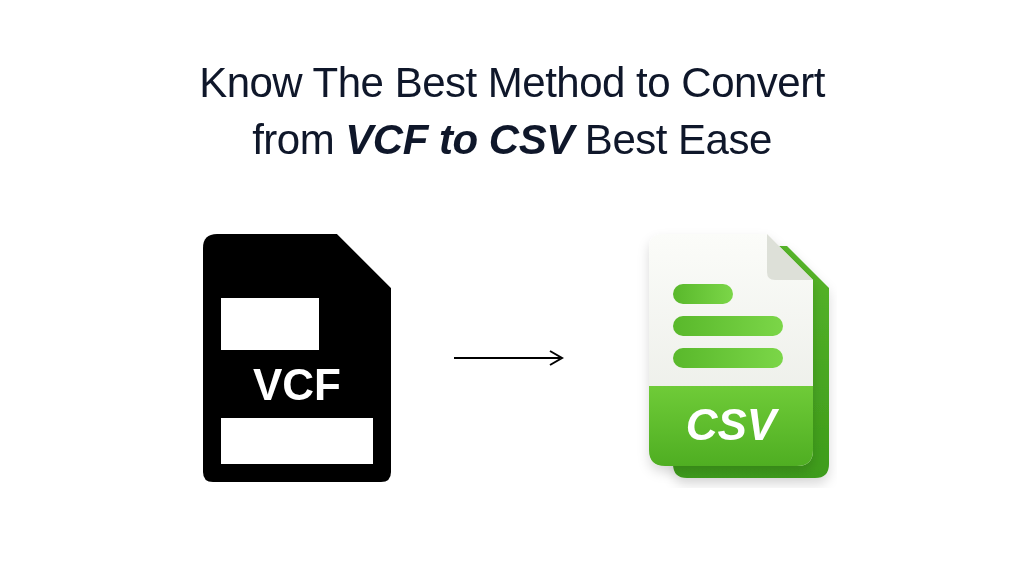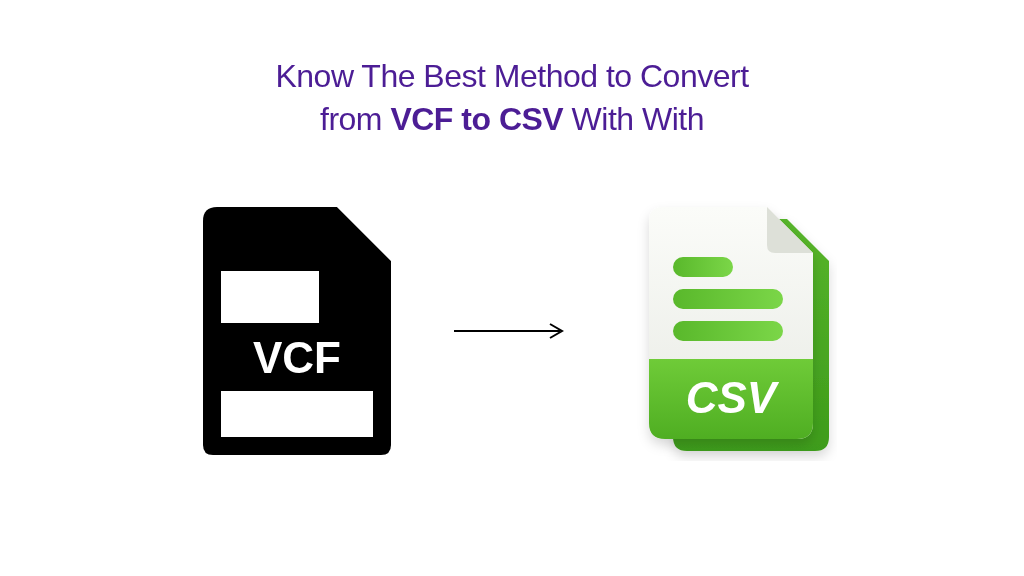--- a/index.html
+++ b/index.html
@@ -8,44 +8,44 @@
     height: 576px;
     background: #ffffff;
     font-family: -apple-system, BlinkMacSystemFont, "Segoe UI", Arial, sans-serif;
     display: flex;
     flex-direction: column;
     align-items: center;
     padding-top: 55px;
   }
   .title {
     text-align: center;
-    font-size: 32px;
+    font-size: 42px;
     font-weight: 400;
-    color: #4c1d95;
+    color: #0f172a;
     line-height: 1.35;
     letter-spacing: -0.5px;
   }
-  .title .bold { font-weight: 700; }
+  .title .bold { font-weight: 700; font-style: italic; }
   .diagram {
     margin-top: 60px;
     display: flex;
     align-items: center;
     justify-content: center;
     gap: 45px;
   }
   .vcf-file { width: 220px; height: 260px; }
   .arrow { width: 120px; height: 20px; display: flex; align-items: center; justify-content: center; }
   .csv-wrap { width: 220px; height: 260px; position: relative; font-style: italic; }
 </style>
 </head>
 <body>
 
 <div class="title">
   <span>Know The Best Method to Convert</span><br>
-  <span>from </span><span class="bold">VCF to CSV</span><span> With With</span>
+  <span>from </span><span class="bold">VCF to CSV</span><span> Best Ease</span>
 </div>
 
 <div class="diagram">
 
   <div class="vcf-file">
     <svg viewBox="0 0 220 260" width="220" height="260">
 
       <path d="M 18 4
                L 150 4
                L 202 56

